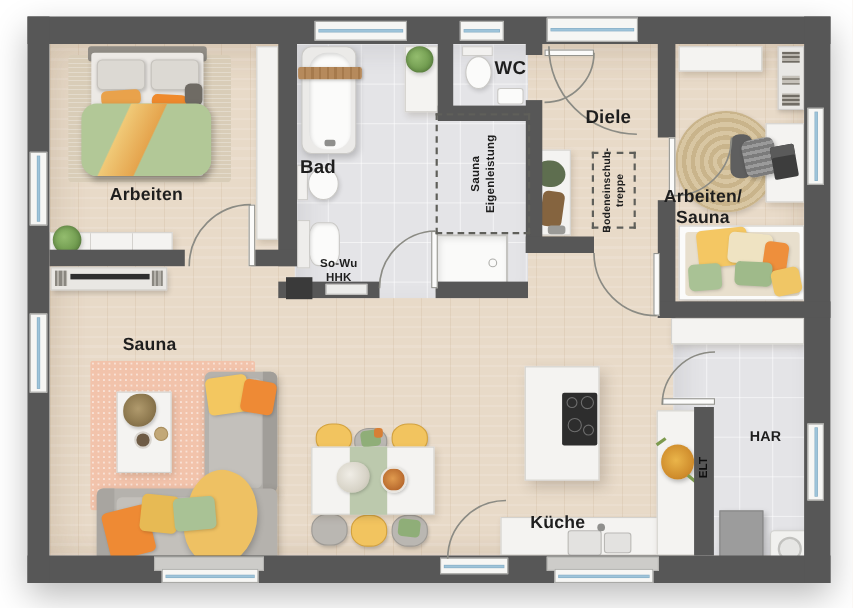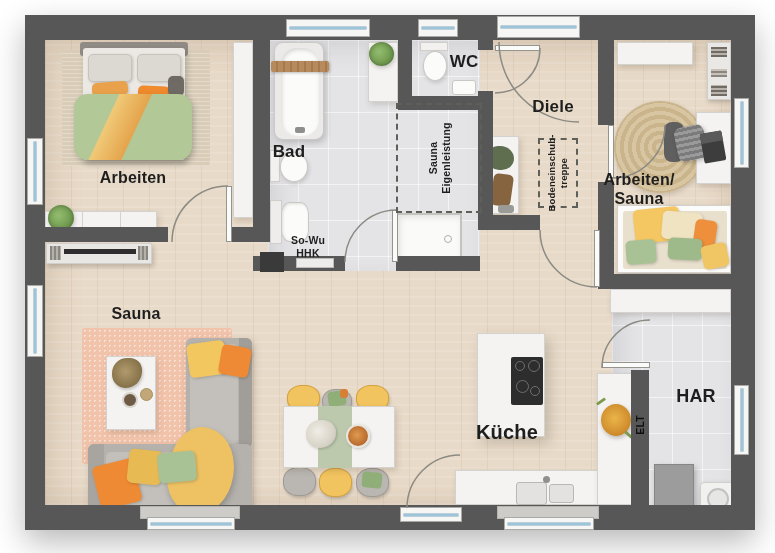--- a/index.html
+++ b/index.html
@@ -244,22 +244,22 @@
 
   <div class="lbl" style="left:133px;top:178px;font-size:16px;">Arbeiten</div>
   <div class="lbl" style="left:289px;top:152px;font-size:17px;">Bad</div>
   <div class="lbl" style="left:464px;top:62px;font-size:17px;">WC</div>
   <div class="lbl" style="left:553px;top:107px;font-size:17px;">Diele</div>
   <div class="lbl" style="left:639px;top:189px;font-size:16px;line-height:1.2;text-align:center;">
     <span style="display:block;">Arbeiten/</span>
     <span style="display:block;">Sauna</span>
   </div>
   <div class="lbl" style="left:136px;top:314px;font-size:16px;">Sauna</div>
-  <div class="lbl" style="left:507px;top:432px;font-size:20px;">Küche</div>
-  <div class="lbl" style="left:696px;top:396px;font-size:18px;">HAR</div>
+  <div class="lbl" style="left:507px;top:476px;font-size:16px;">Küche</div>
+  <div class="lbl" style="left:696px;top:396px;font-size:13px;">HAR</div>
 
   <div class="lbl lbl-sm" style="left:308px;top:247px;">
     <span style="display:block;">So-Wu</span>
     <span style="display:block;">HHK</span>
   </div>
   <div class="lbl-v lbl-sm" style="left:440px;top:158px;">
     <span style="display:block;">Sauna</span>
     <span style="display:block;">Eigenleistung</span>
   </div>
   <div class="lbl-v lbl-sm" style="left:558px;top:173px;font-size:9.5px;">

